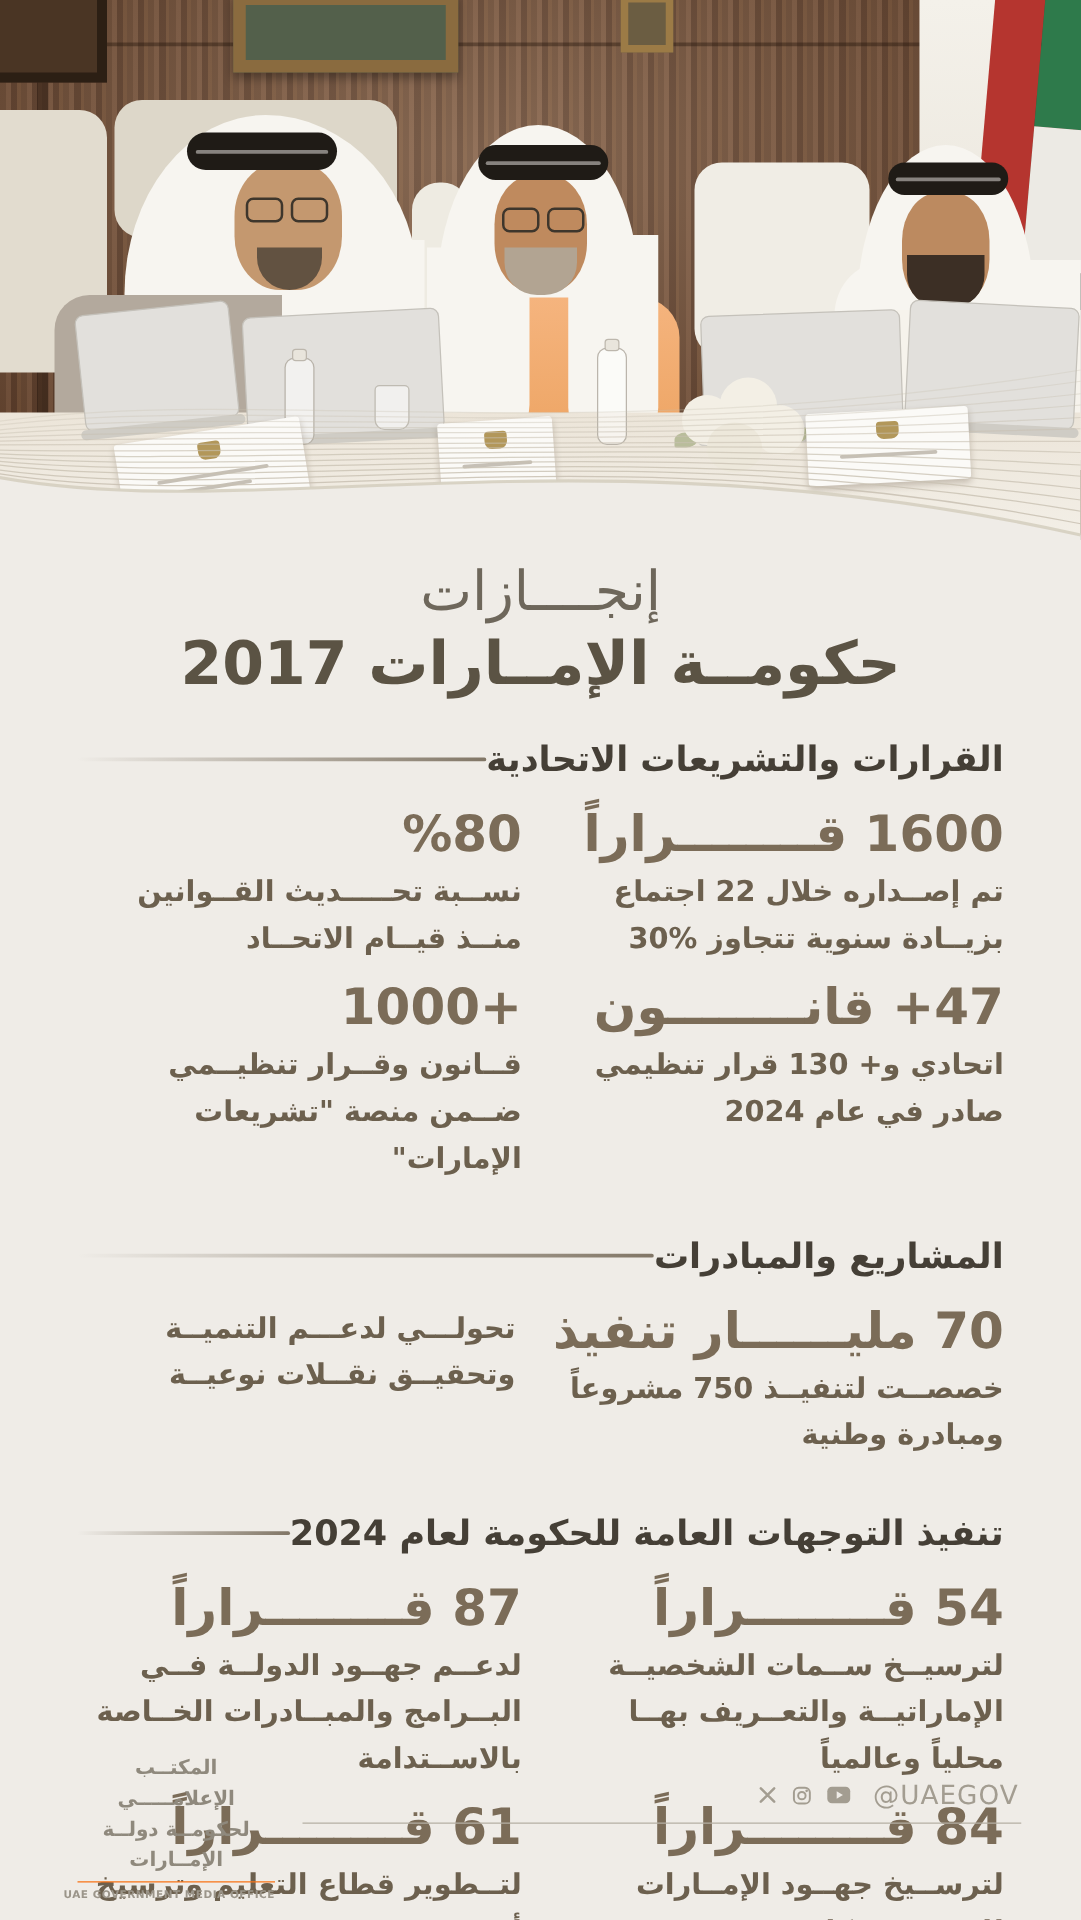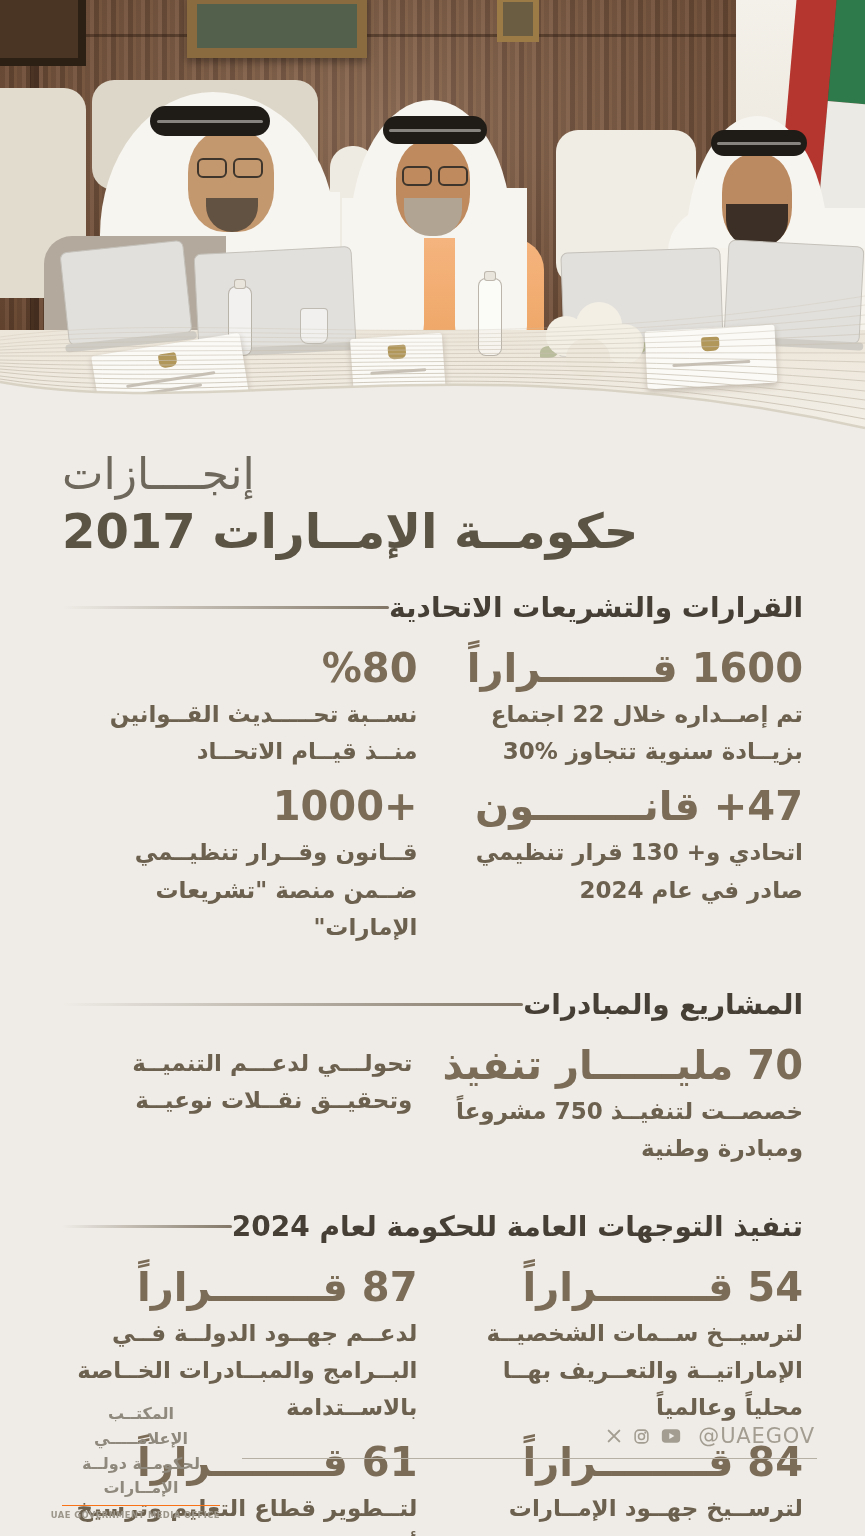--- a/index.html
+++ b/index.html
@@ -100,21 +100,21 @@
   .np3{left:646px;top:328px;width:130px;height:58px;transform:rotate(-3deg);}
   .np-emblem{position:absolute;left:50%;top:9px;width:18px;height:14px;transform:translateX(-50%);
     background:#b2975a;border-radius:3px 3px 6px 6px;}
   .np-line{position:absolute;left:20%;right:20%;height:3px;background:#b9b2a5;border-radius:2px;opacity:.8;}
   .np-l1{top:34px;}.np-l2{top:44px;left:30%;right:30%;}
 
   .waves{position:absolute;left:0;bottom:0;width:865px;height:200px;}
 
   
   .content{padding:6px 62px 0;}
-  .title{ text-align:left; margin-top:10px;}
+  .title{ text-align:center; margin-top:10px;}
   .title .t1{font-size:44px;font-weight:500;color:#6e675b;line-height:1.2;}
   .title .t2{font-size:48px;font-weight:700;color:#5b5344;line-height:1.25;}
 
   .sec-head{display:flex;align-items:center;margin:30px 0 20px;}
   .sec-head h2{margin:0;font-size:28px;font-weight:700;color:#453f36;white-space:nowrap;}
   .sec-line{flex:1;height:3px;border-radius:2px;
     background:linear-gradient(to left,#817666,rgba(129,118,102,0));}
 
   .stats{display:grid;grid-template-columns:1fr 1fr;column-gap:30px;}
   .stat{margin-bottom:12px;text-align:right;}

